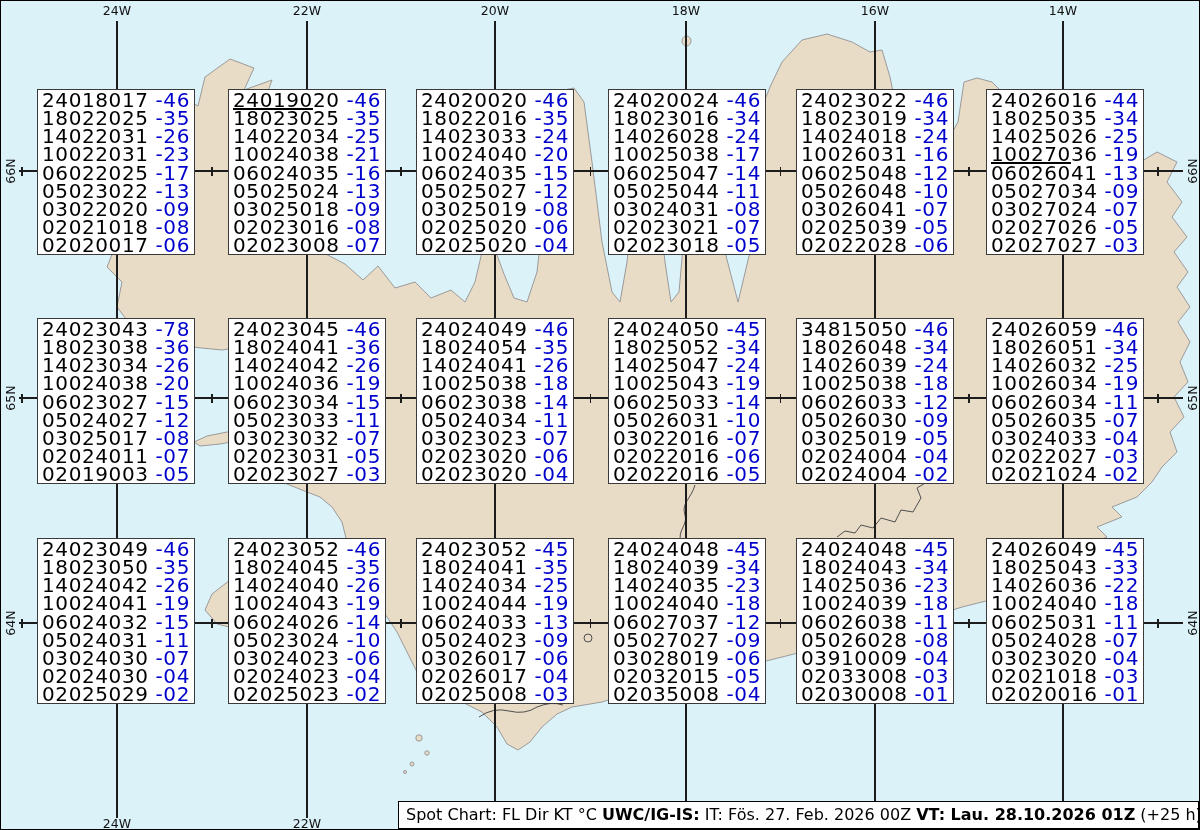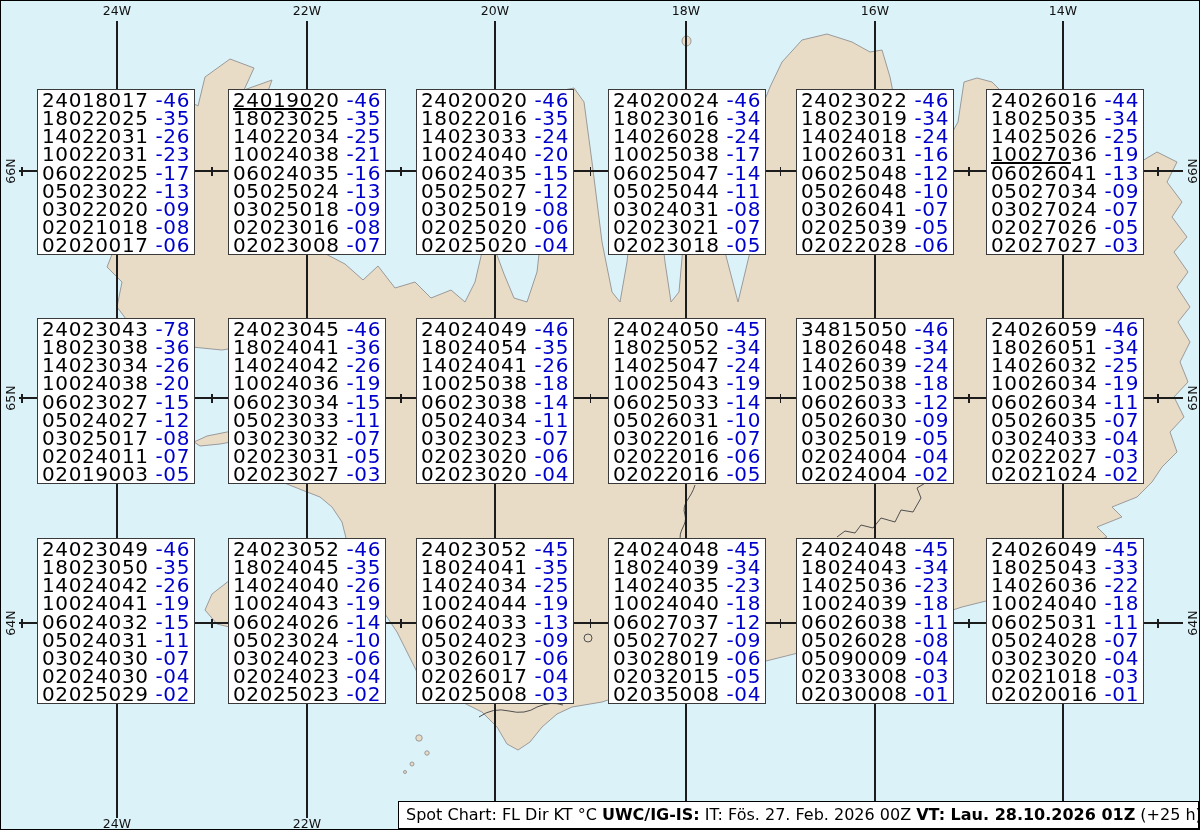--- a/index.html
+++ b/index.html
@@ -900,21 +900,21 @@
           <div class="fl-dir" style="display: inline-block;">060260</div>
           <div class="kt" style="display: inline-block;">38</div>
           <div class="temp" style="display: inline-block;">-11</div>
         </div>
         <div class="spotline">
           <div class="fl-dir" style="display: inline-block;">050260</div>
           <div class="kt" style="display: inline-block;">28</div>
           <div class="temp" style="display: inline-block;">-08</div>
         </div>
         <div class="spotline">
-          <div class="fl-dir" style="display: inline-block;">050900</div>
+          <div class="fl-dir" style="display: inline-block;">039100</div>
           <div class="kt" style="display: inline-block;">09</div>
           <div class="temp" style="display: inline-block;">-04</div>
         </div>
         <div class="spotline">
           <div class="fl-dir" style="display: inline-block;">020330</div>
           <div class="kt" style="display: inline-block;">08</div>
           <div class="temp" style="display: inline-block;">-03</div>
         </div>
         <div class="spotline">
           <div class="fl-dir" style="display: inline-block;">020300</div>

